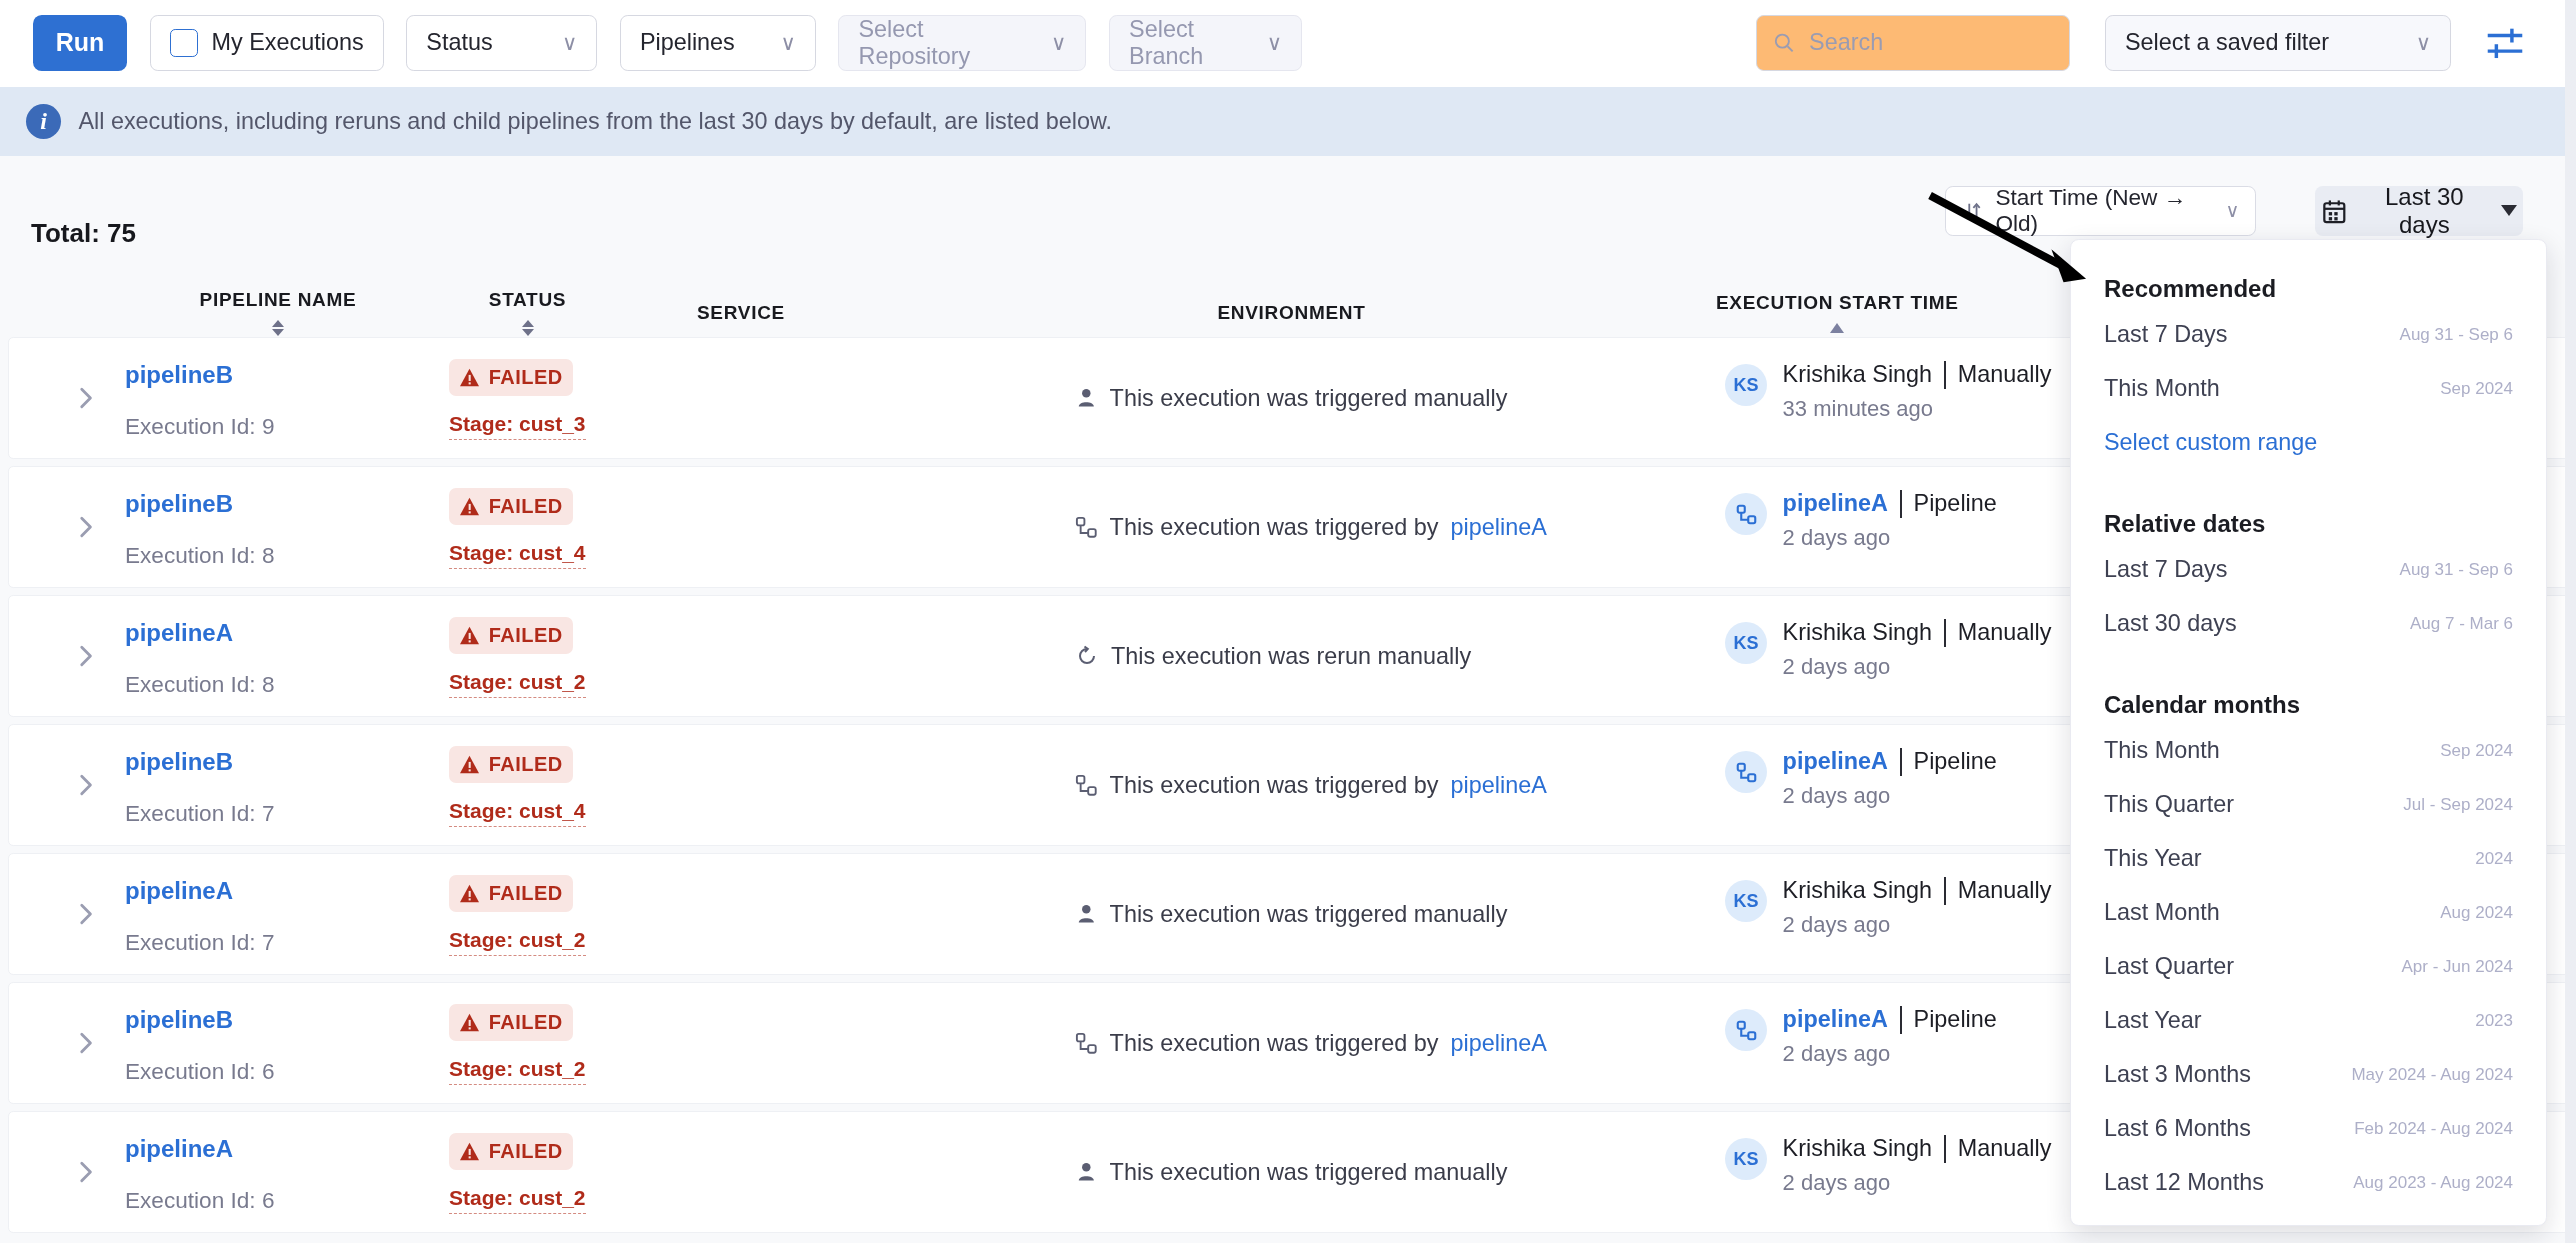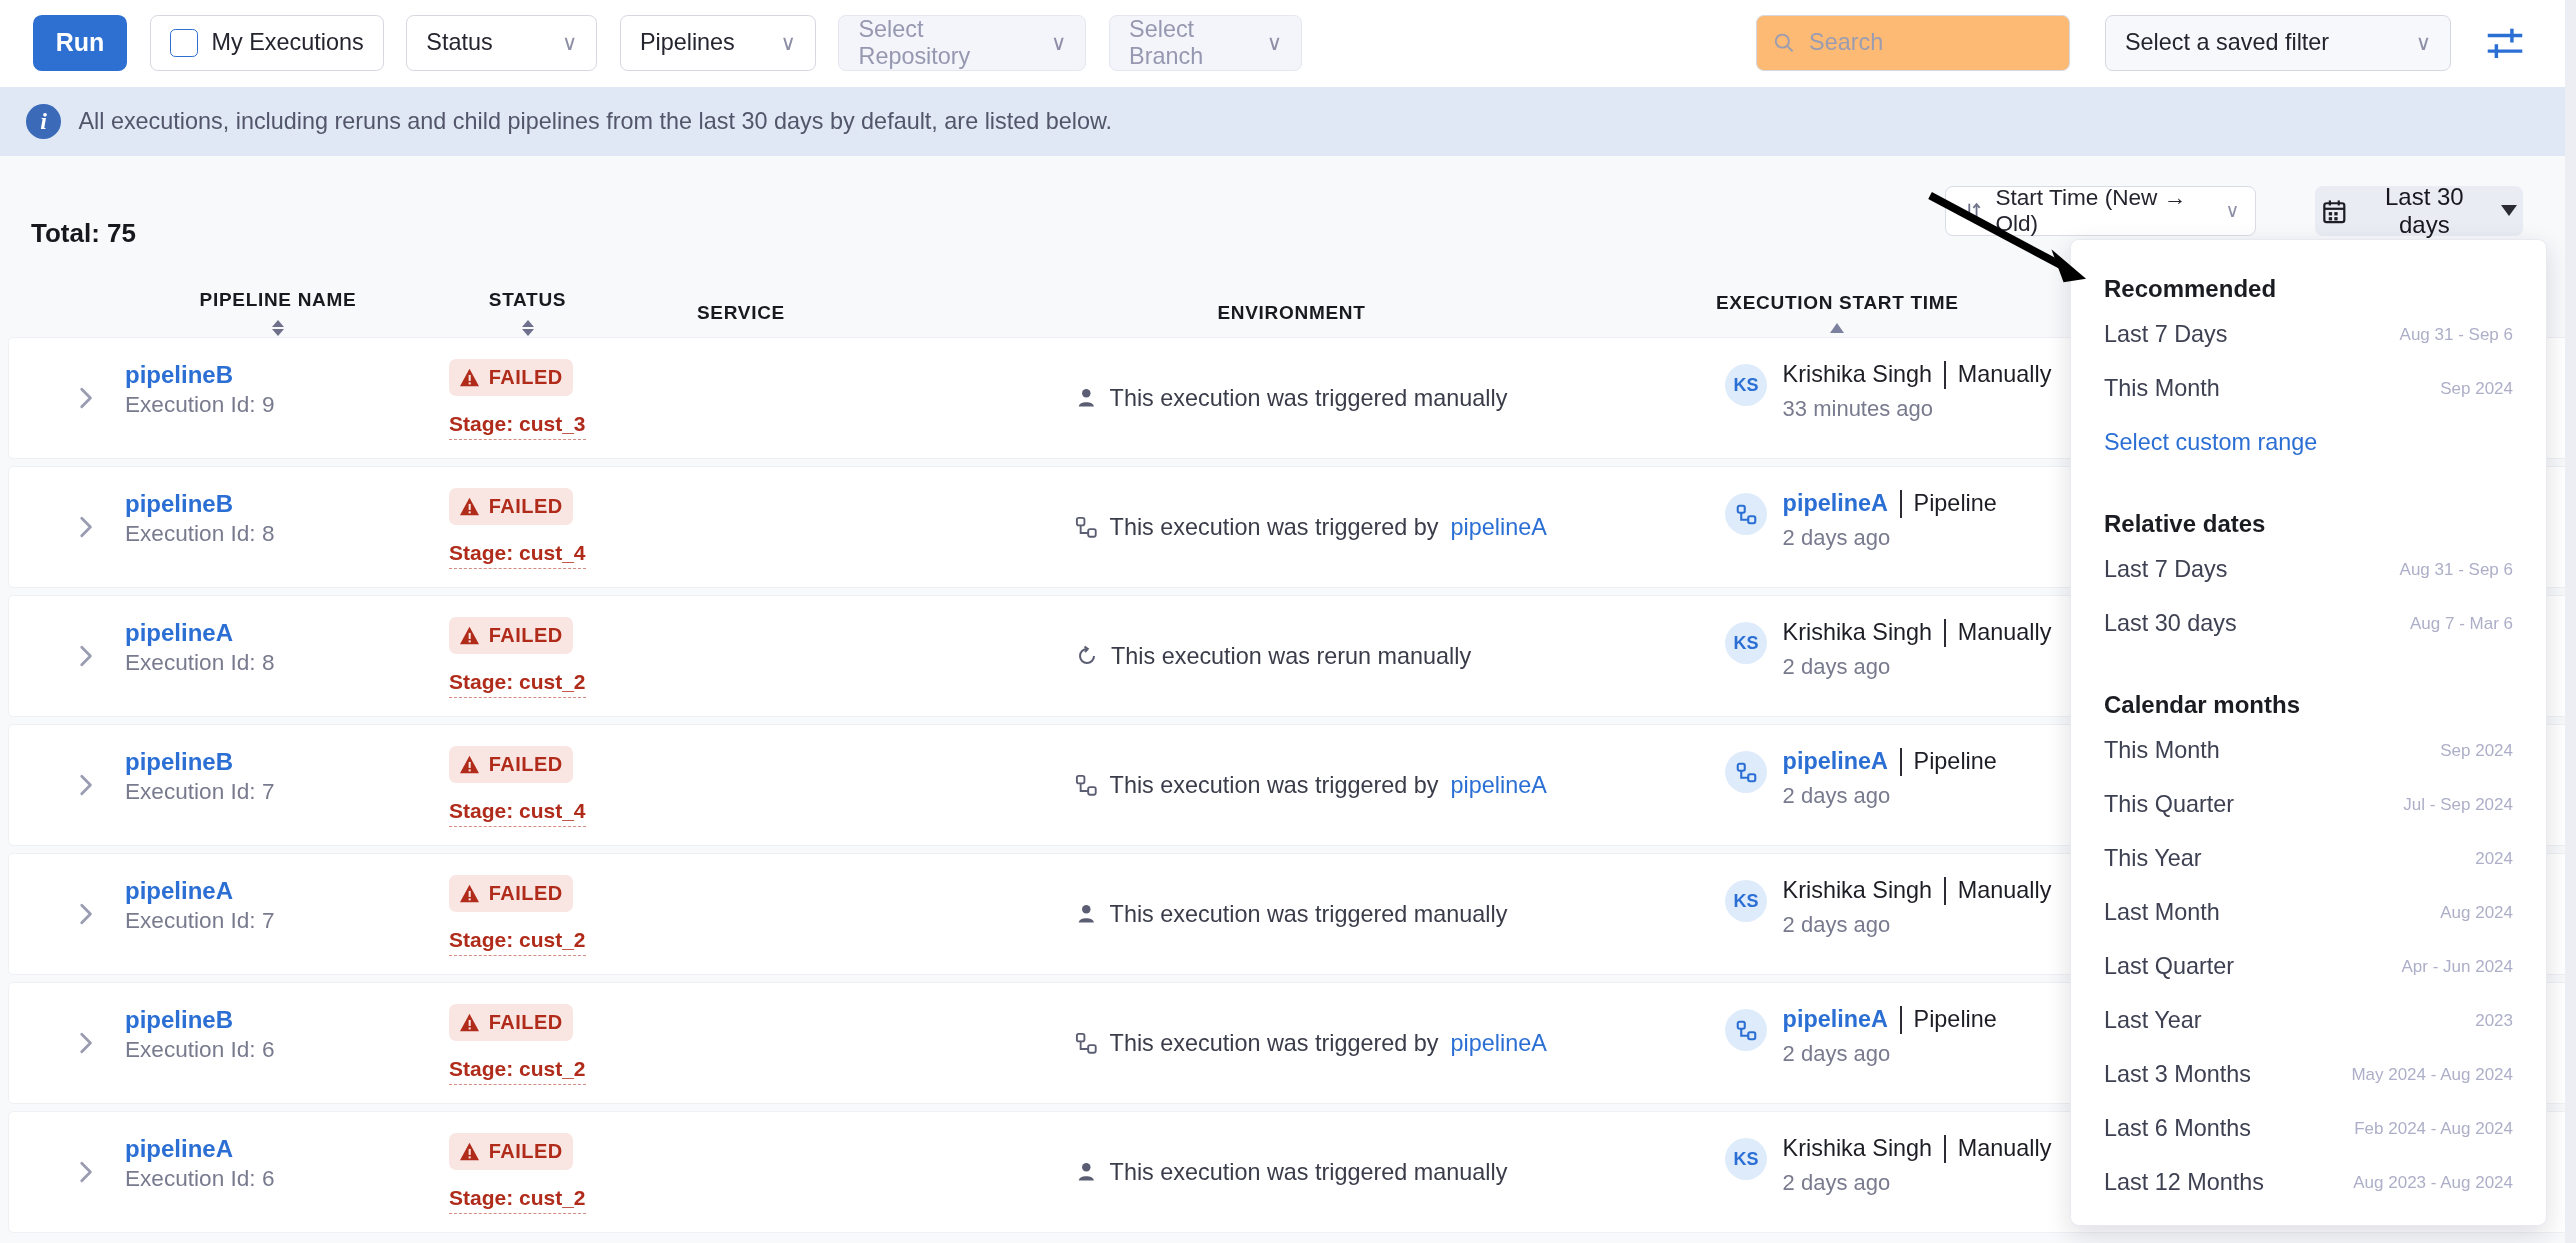--- a/index.html
+++ b/index.html
@@ -55,21 +55,21 @@
   .tri-u{width:0;height:0;border-left:6px solid transparent;border-right:6px solid transparent;border-bottom:7.8px solid #6e7189;}
   .tri-d{width:0;height:0;border-left:6px solid transparent;border-right:6px solid transparent;border-top:7.8px solid #6e7189;}
   .tri-asc{width:0;height:0;border-left:7.8px solid transparent;border-right:7.8px solid transparent;border-bottom:10.4px solid #7c81a0;}
 
   
   .rows{position:absolute;left:8px;top:181px;width:2576px;}
   .row{display:flex;background:#fff;border:0.9px solid #eef0f4;border-radius:5.2px;height:122px;margin-bottom:7px;box-sizing:border-box;}
   .col-exp{width:116px;display:flex;align-items:center;padding-left:63px;box-sizing:border-box;flex:0 0 auto;}
   .col-name{width:324px;padding-top:22.6px;box-sizing:border-box;flex:0 0 auto;}
   .plink{display:block;font-size:24px;font-weight:700;color:#2b6fd4;text-decoration:none;cursor:pointer;}
-  .execid{margin-top:3px;font-size:22.6px;color:#787a8e;}
+  .execid{margin-top:25px;font-size:22.6px;color:#787a8e;}
   .col-status{width:175px;padding-top:21px;box-sizing:border-box;flex:0 0 auto;}
   .badge{display:inline-flex;align-items:center;gap:8.7px;background:#f9e6e3;border-radius:7px;
          padding:7px 10px;font-size:20px;font-weight:700;letter-spacing:0.5px;color:#b02b1a;}
   .stage{display:inline-block;margin-top:15.6px;font-size:21px;font-weight:700;color:#b02b1a;text-decoration:none;
          border-bottom:1.7px dashed rgba(176,43,26,.55);padding-bottom:3.5px;cursor:pointer;}
   .col-service{width:252px;flex:0 0 auto;} .col-env{width:199px;flex:0 0 auto;}
   .col-trigger{width:650px;display:flex;align-items:center;gap:12px;flex:0 0 auto;}
   .ttext{font-size:23.4px;color:#3a3c49;}
   .tlink{font-size:23.4px;color:#2b6fd4;text-decoration:none;cursor:pointer;}
   .col-start{flex:1;display:flex;gap:15.6px;padding-top:22.6px;box-sizing:border-box;}

